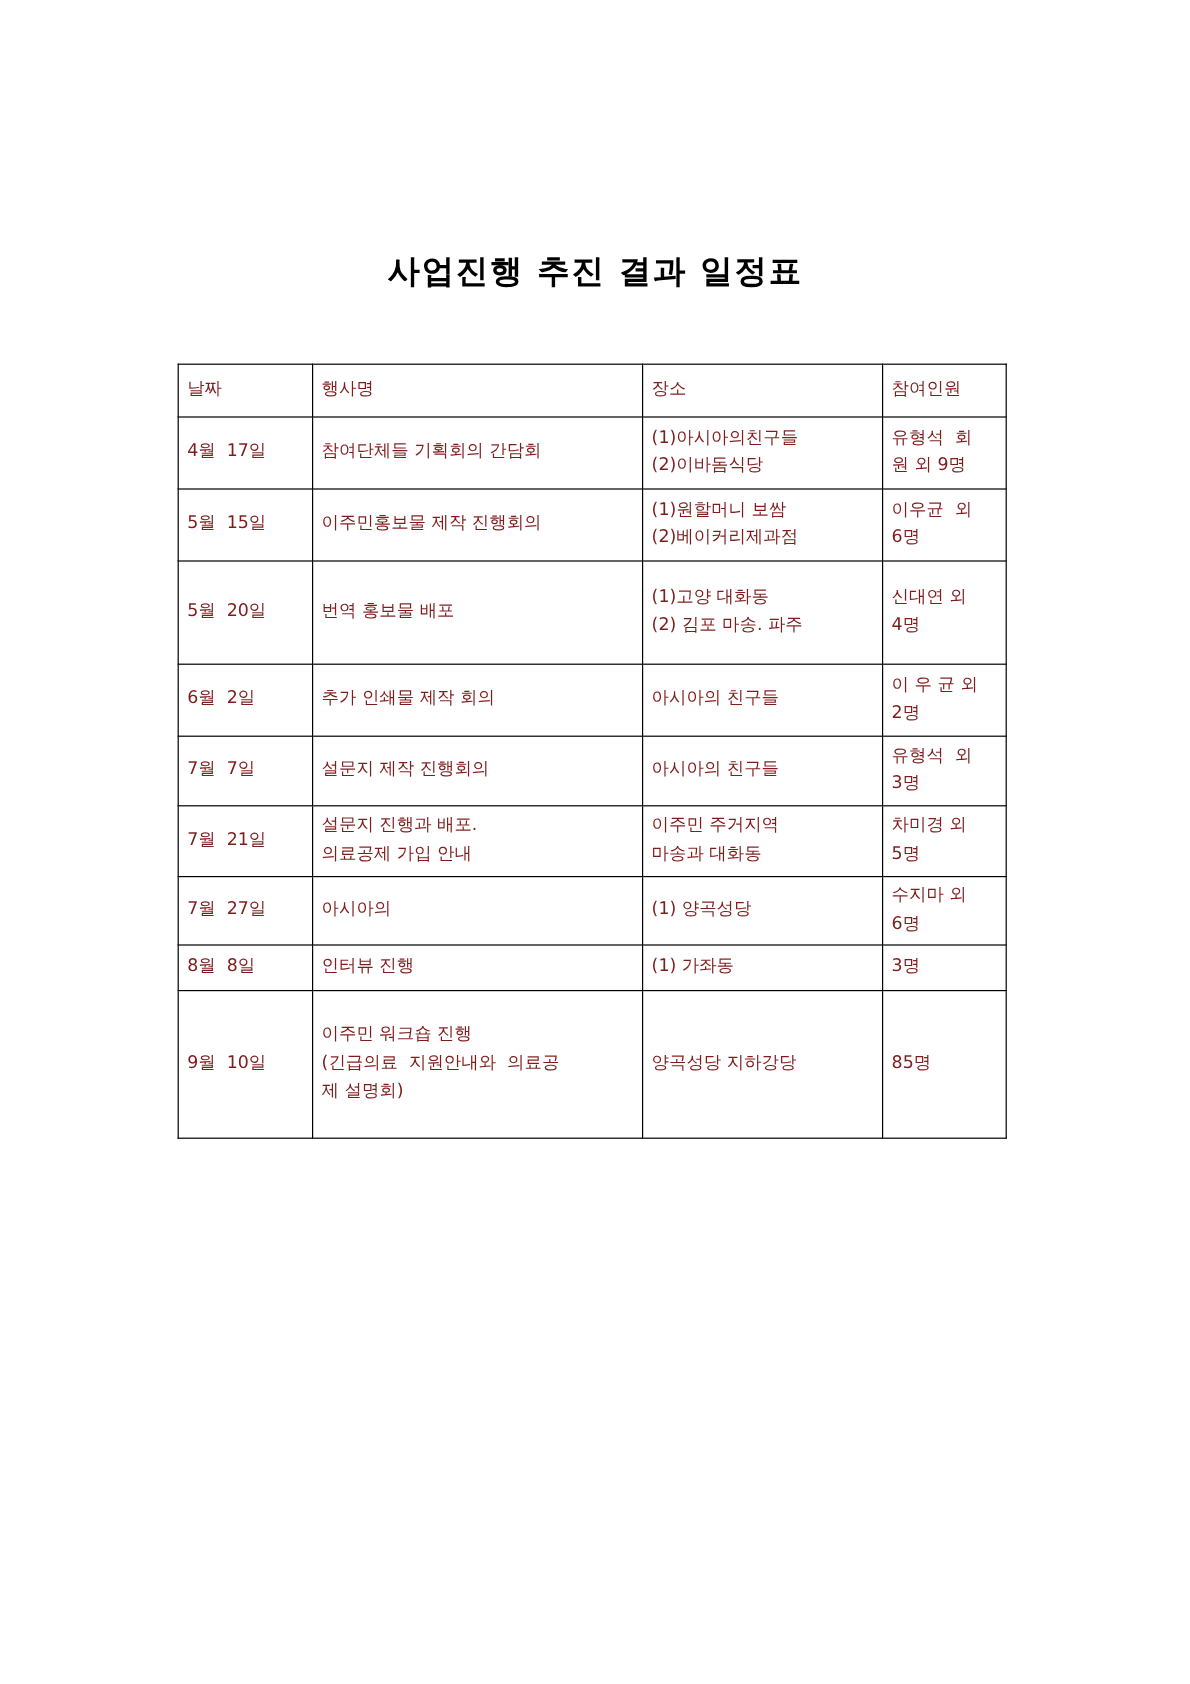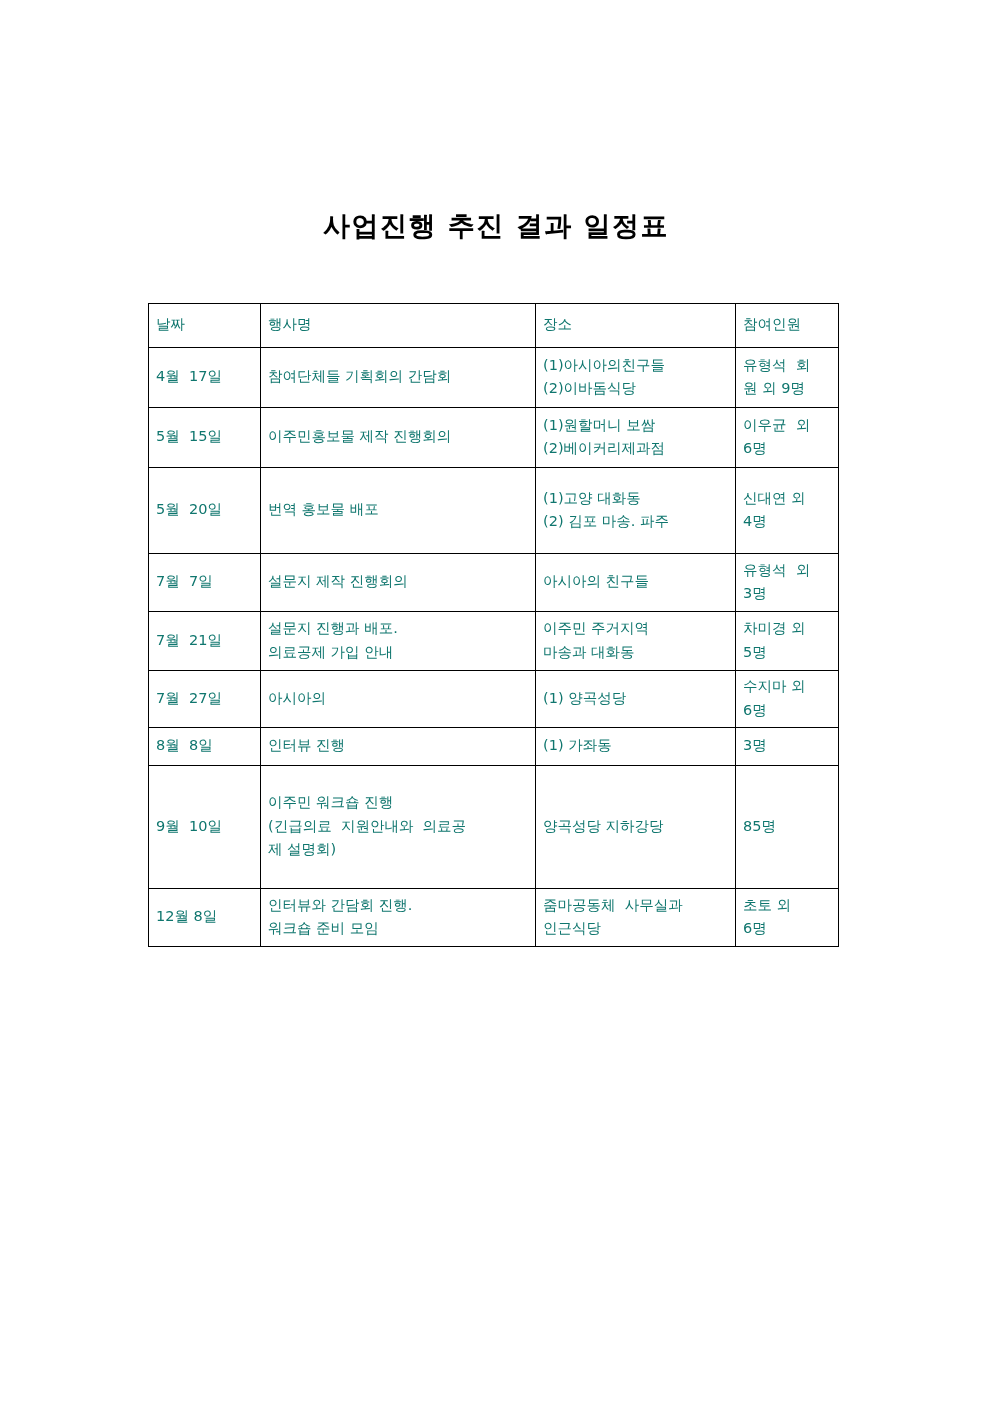--- a/index.html
+++ b/index.html
@@ -46,21 +46,21 @@
   .schedule-table td,
   .schedule-table th {
     border: 1px solid #000000;
     vertical-align: middle;
     padding: 3px 6px 4px 7px;
     font-family: "DejaVu Sans", sans-serif;
     font-size: 14.5px;
     font-weight: 400;
     line-height: 1.62;
     text-align: left;
-    color: #0f766e;
+    color: #7f1d1d;
     word-break: keep-all;
     overflow-wrap: break-word;
   }
   col.c-date   { width: 112px; }
   col.c-event  { width: 275px; }
   col.c-place  { width: 200px; }
   col.c-people { width: 103px; }
 
   
   tr.head-row td { height: 36px; vertical-align: middle; }
@@ -135,20 +135,30 @@
         <td class="date-cell">5월  20일</td>
         <td class="cell-lines">
             <span>번역 홍보물 배포</span>
           </td>
         <td class="cell-lines">
             <span>(1)고양 대화동</span>
             <span>(2) 김포 마송. 파주</span>
           </td>
         <td class="cell-lines people-cell"><span>신대연 외</span><span>4명</span></td>
       </tr>
+      <tr class="r3">
+        <td class="date-cell">6월  2일</td>
+        <td class="cell-lines">
+            <span>추가 인쇄물 제작 회의</span>
+          </td>
+        <td class="cell-lines">
+            <span>아시아의 친구들</span>
+          </td>
+        <td class="cell-lines people-cell"><span>이 우 균 외</span><span>2명</span></td>
+      </tr>
       <tr class="r4">
         <td class="date-cell">7월  7일</td>
         <td class="cell-lines">
             <span>설문지 제작 진행회의</span>
           </td>
         <td class="cell-lines">
             <span>아시아의 친구들</span>
           </td>
         <td class="cell-lines people-cell"><span>유형석  외</span><span>3명</span></td>
       </tr>
@@ -189,28 +199,16 @@
         <td class="cell-lines">
             <span>이주민 워크숍 진행</span>
             <span>(긴급의료  지원안내와  의료공</span>
             <span>제 설명회)</span>
           </td>
         <td class="cell-lines">
             <span>양곡성당 지하강당</span>
           </td>
         <td class="cell-lines people-cell"><span>85명</span></td>
       </tr>
-      <tr class="r10">
-        <td class="date-cell">12월 8일</td>
-        <td class="cell-lines">
-            <span>인터뷰와 간담회 진행.</span>
-            <span>워크숍 준비 모임</span>
-          </td>
-        <td class="cell-lines">
-            <span>줌마공동체  사무실과</span>
-            <span>인근식당</span>
-          </td>
-        <td class="cell-lines people-cell"><span>초토 외</span><span>6명</span></td>
-      </tr>
     </tbody>
   </table>
 
 </div>
 
 </body></html>

